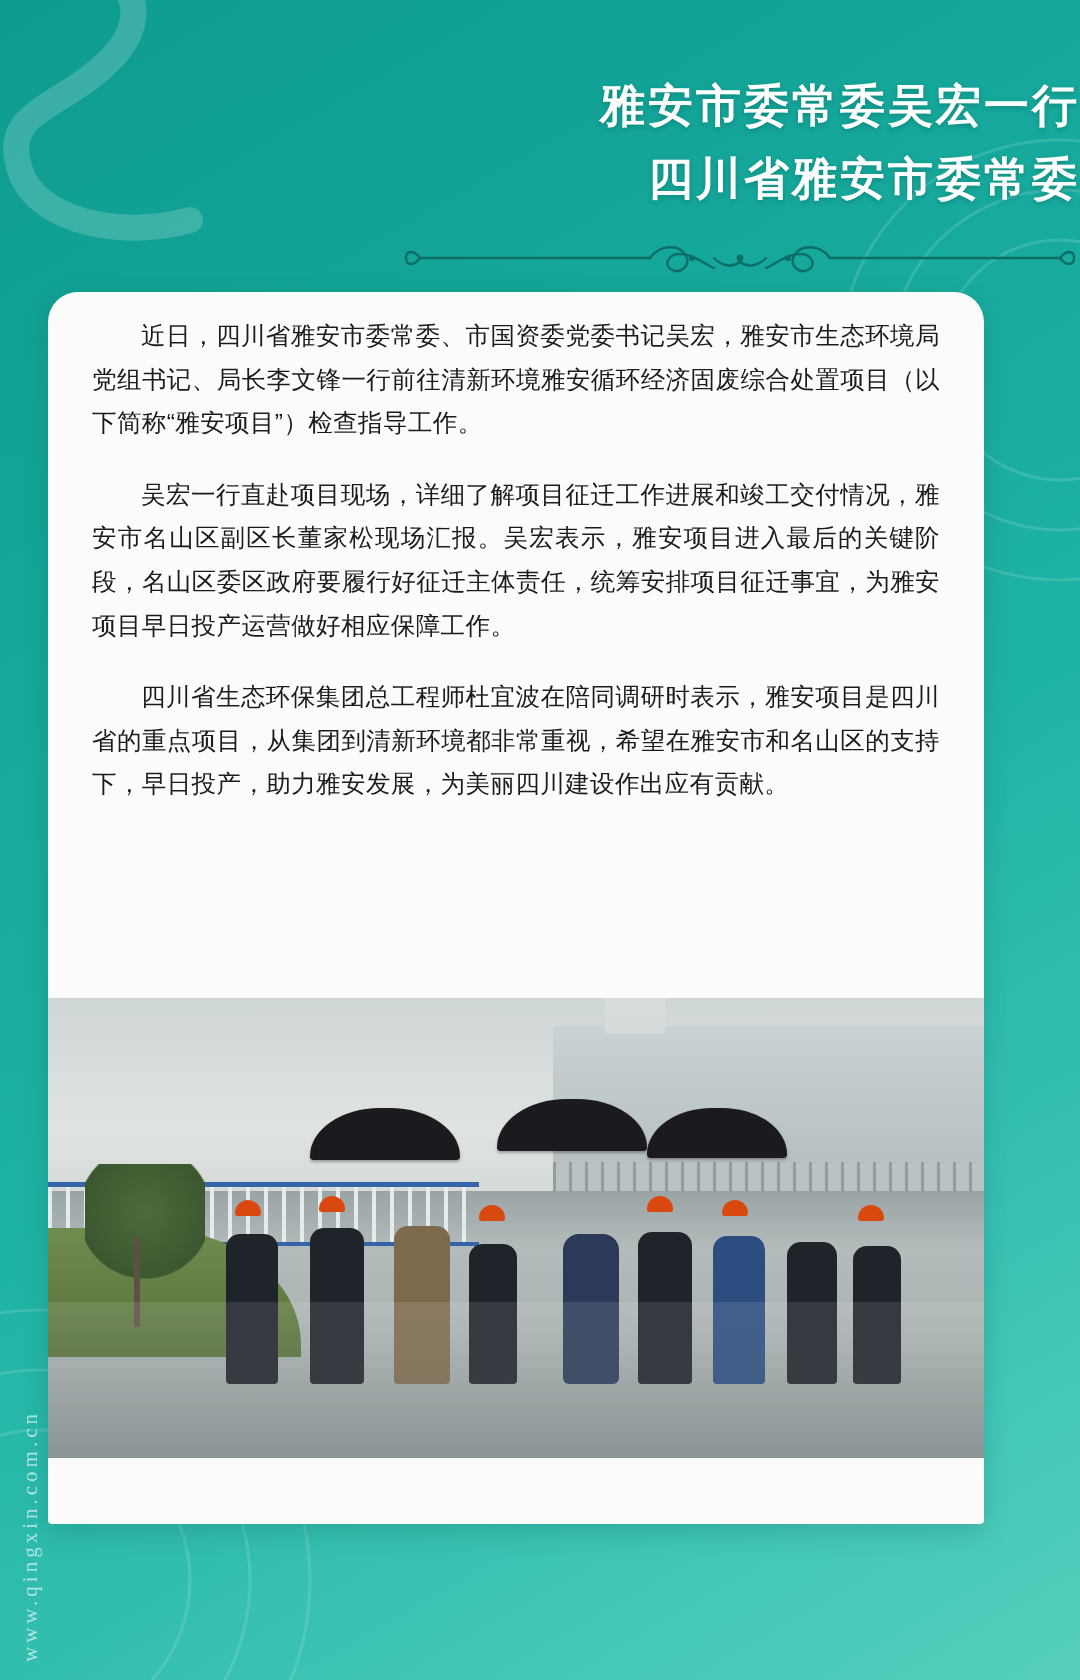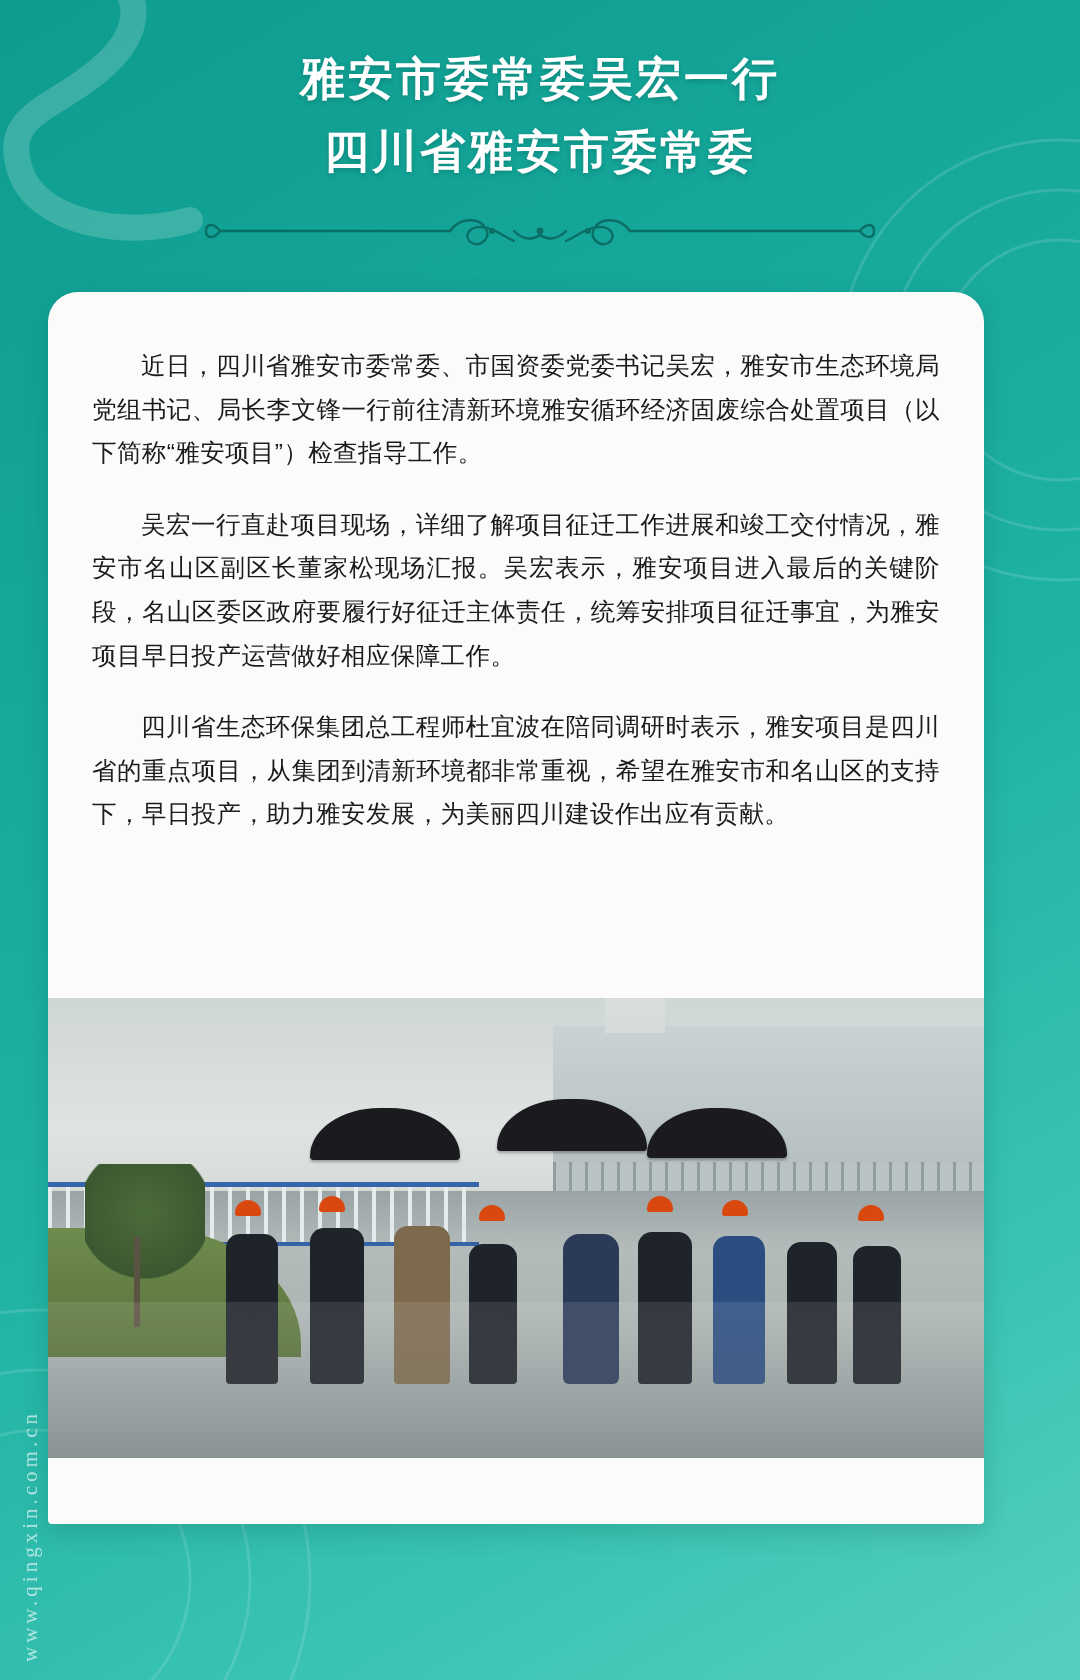--- a/index.html
+++ b/index.html
@@ -38,22 +38,22 @@
     bottom: -120px;
     width: 620px;
     height: 620px;
     opacity: 0.12;
     pointer-events: none;
   }
 
   
   .header {
     position: relative;
-    padding-top: 43px;
-    text-align: center;
+    padding-top: 70px;
+    text-align: right;
   }
   .title-line {
     color: #ffffff;
     font-size: 45px;
     font-weight: bold;
     letter-spacing: 3px;
     line-height: 1.62;
     text-shadow: 0 2px 5px rgba(0,60,55,0.28);
   }
   .divider {
@@ -68,21 +68,21 @@
     left: 48px;
     top: 292px;
     width: 936px;
     height: 1232px;
     background: #fbfbf9;
     border-radius: 30px 30px 4px 4px;
     box-shadow: 0 8px 26px rgba(0,70,64,0.20);
     overflow: hidden;
   }
   .card-inner {
-    padding: 52px 44px 0 44px;
+    padding: 22px 44px 0 44px;
   }
   .para {
     color: #1b1b1b;
     font-size: 24.5px;
     line-height: 1.78;
     text-align: justify;
     text-indent: 2em;
     margin-bottom: 28px;
     letter-spacing: 0.4px;
   }

